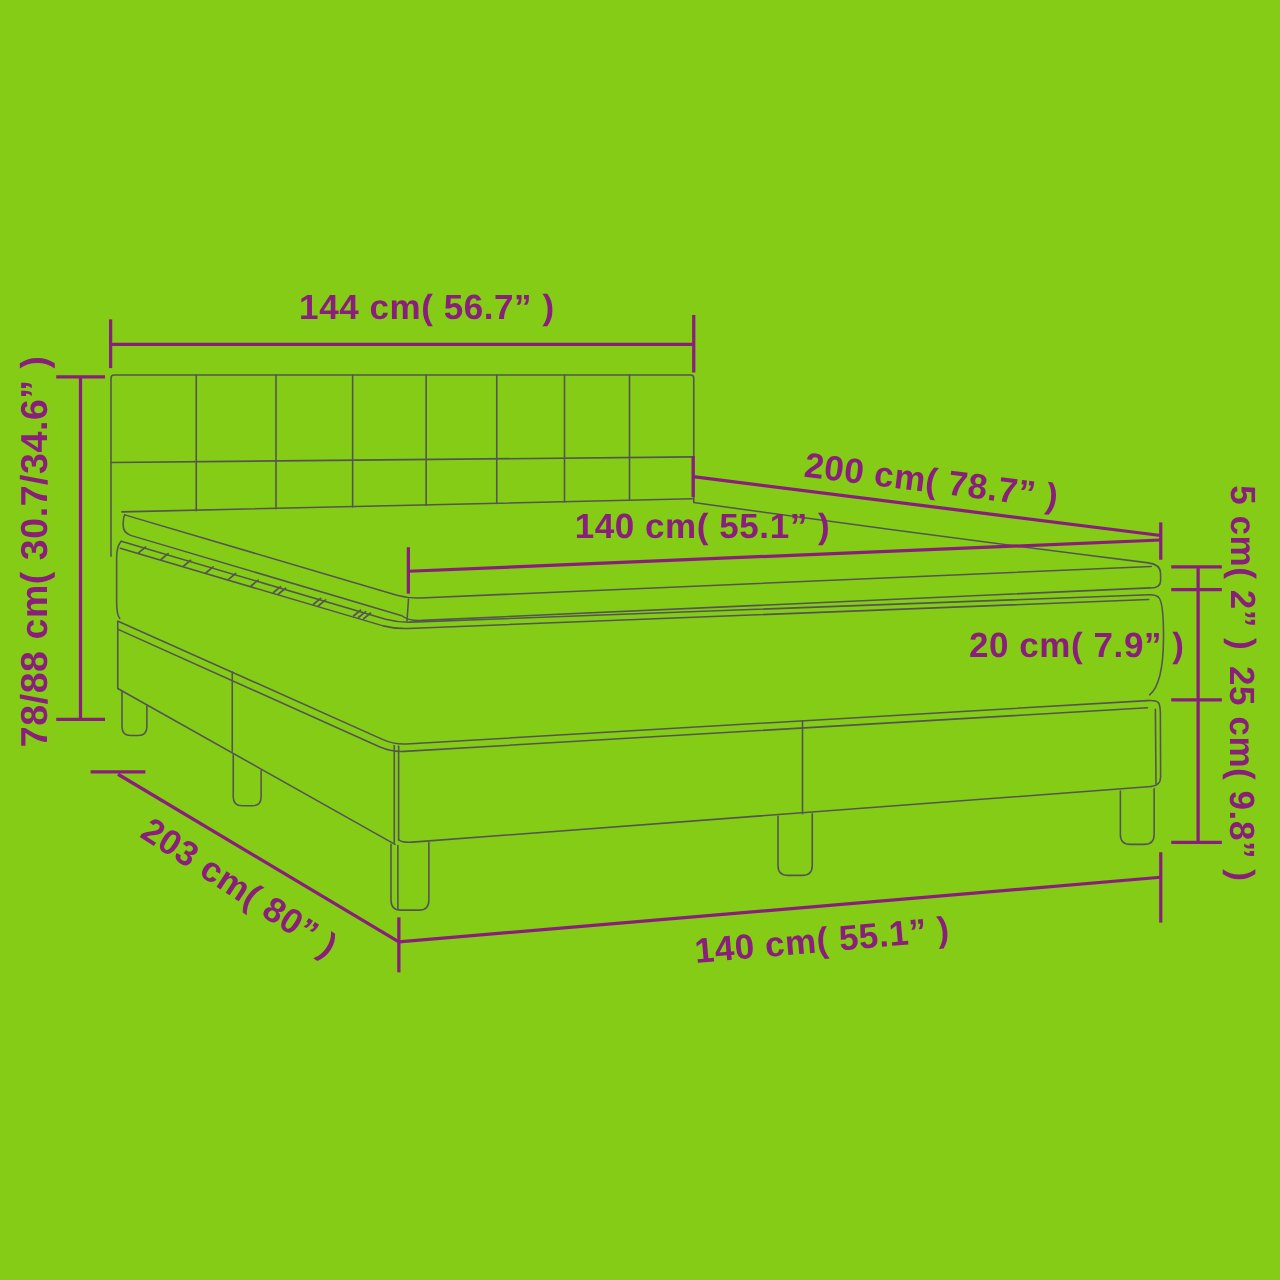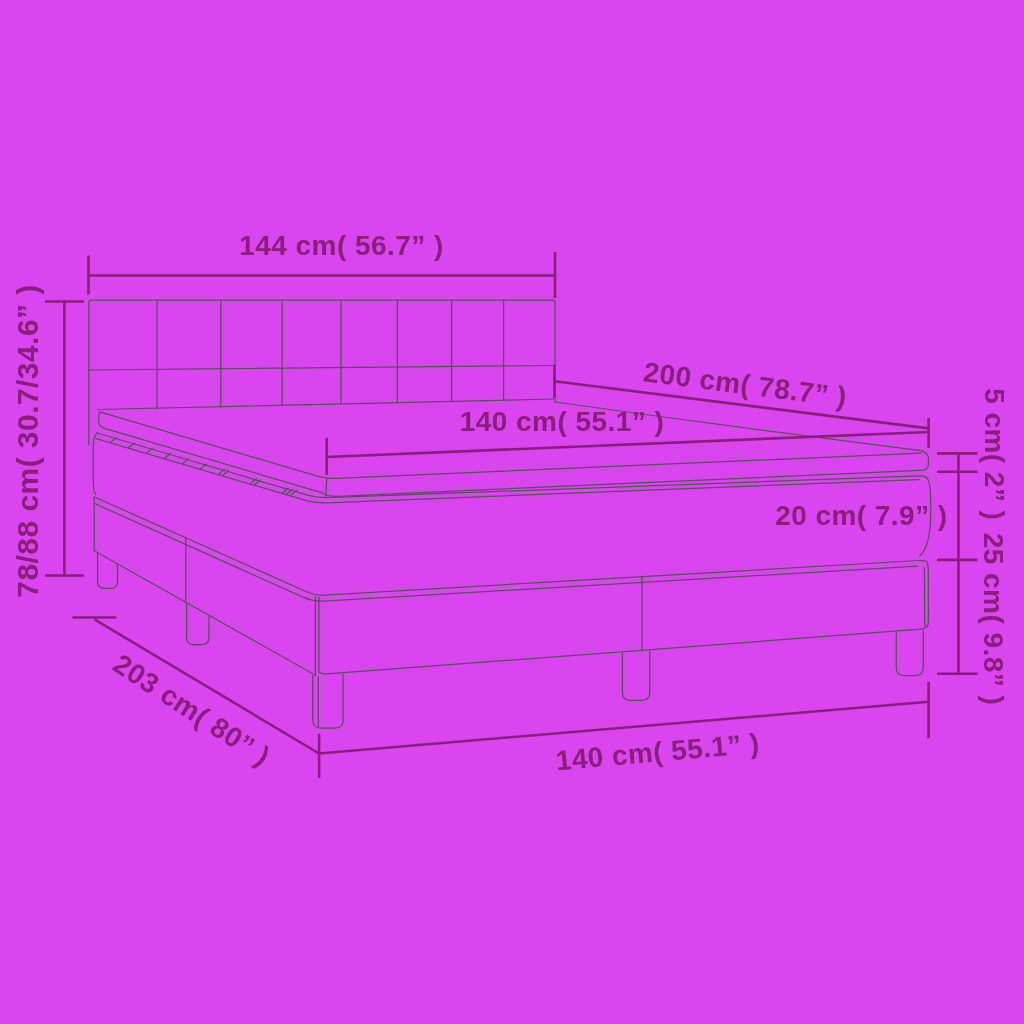--- a/index.html
+++ b/index.html
@@ -1,16 +1,16 @@
 <!DOCTYPE html>
 <html><head>
 <meta charset="utf-8">
 <style>
   html,body{margin:0;padding:0;background:#ffffff;}
-  #page{position:relative;width:1024px;height:1024px;background:#d946ef;overflow:hidden;text-align:center;}
+  #page{position:relative;width:1024px;height:1024px;background:#84cc16;overflow:hidden;text-align:center;}
   svg{position:absolute;left:0;top:0;}
   text{font-family:"Liberation Sans",sans-serif;font-weight:bold;}
 </style>
 </head>
 <body>
 <div id="page">
 <svg width="1024" height="1024" viewBox="0 0 1024 1024">
 
   <g stroke="#545454" stroke-width="1.25" fill="none" stroke-linecap="round" stroke-linejoin="round">
 

